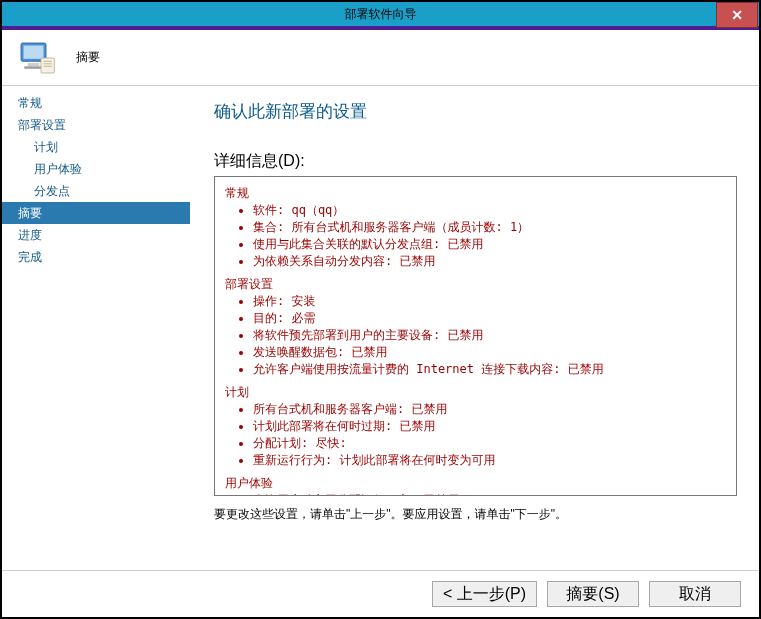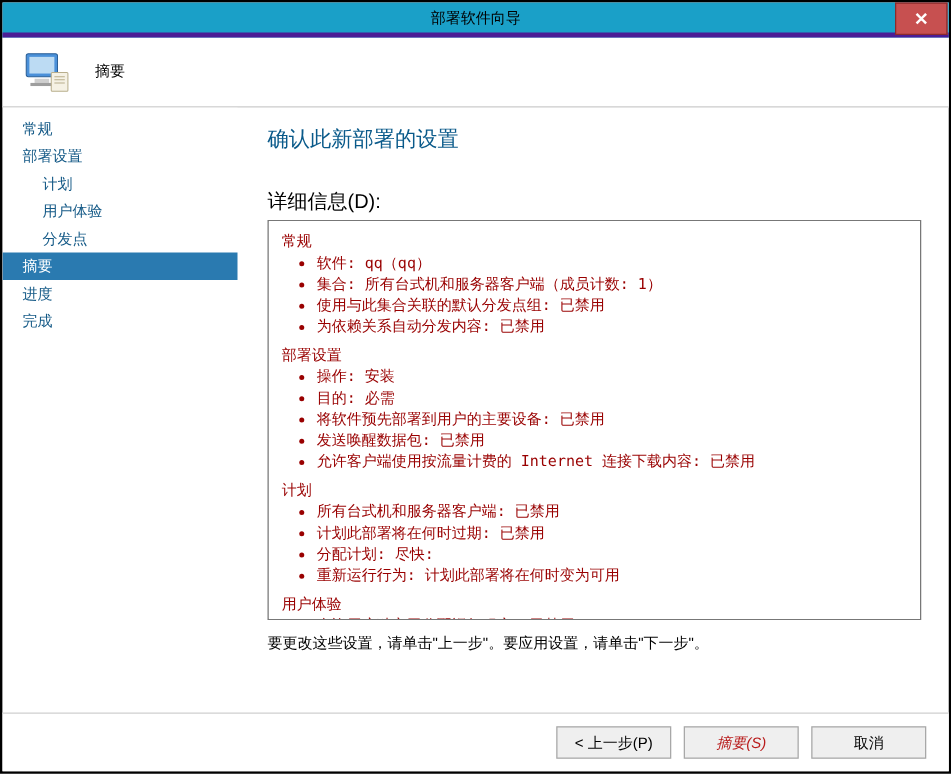--- a/index.html
+++ b/index.html
@@ -19,22 +19,22 @@
   .main { flex: 1; padding: 10px 22px 6px 24px; display: flex; flex-direction: column; }
   .main-title { color: #0a5a8a; font-size: 17px; font-weight: normal; margin: 4px 0 28px 0; }
   .details-label { font-size: 16px; margin-bottom: 4px; display: block; }
   .details-box-wrap { position: relative; flex: 0 0 auto; }
   .details-box { border: 1px solid #777; height: 320px; overflow-y: auto; padding: 8px 10px; font-family: "SimSun", "NSimSun", monospace; font-size: 12px; line-height: 17px; color: #990000; background: #fff; }
   .details-box .sec-title { margin-top: 6px; }
   .details-box .sec-title:first-child { margin-top: 0; }
   .details-box ul { list-style: disc; padding-left: 28px; margin: 0; }
   .hint { margin-top: 10px; font-size: 12px; color: #000; }
   .footer { border-top: 1px solid #d0d0d0; padding: 10px 18px; display: flex; justify-content: flex-end; gap: 10px; background: #fff; }
-  .btn { min-width: 92px; height: 26px; background: #efefef; border: 1px solid #a8a8a8; font-size: 12px; cursor: pointer; padding: 0 10px; }
-  .btn:disabled { color: #b91c1c; cursor: default; font-style: italic; }
+  .btn { min-width: 92px; height: 26px; background: #efefef; border: 1px solid #a8a8a8; font-size: 16px; cursor: pointer; padding: 0 10px; }
+  .btn:disabled { color: #000000; cursor: default; }
   
   .details-box::-webkit-scrollbar { width: 16px; }
   .details-box::-webkit-scrollbar-track { background: #e8e8e8; }
   .details-box::-webkit-scrollbar-thumb { background: #c0c0c0; border: 1px solid #a0a0a0; }
 </style>
 </head>
 <body>
 
 <div class="window">
 

